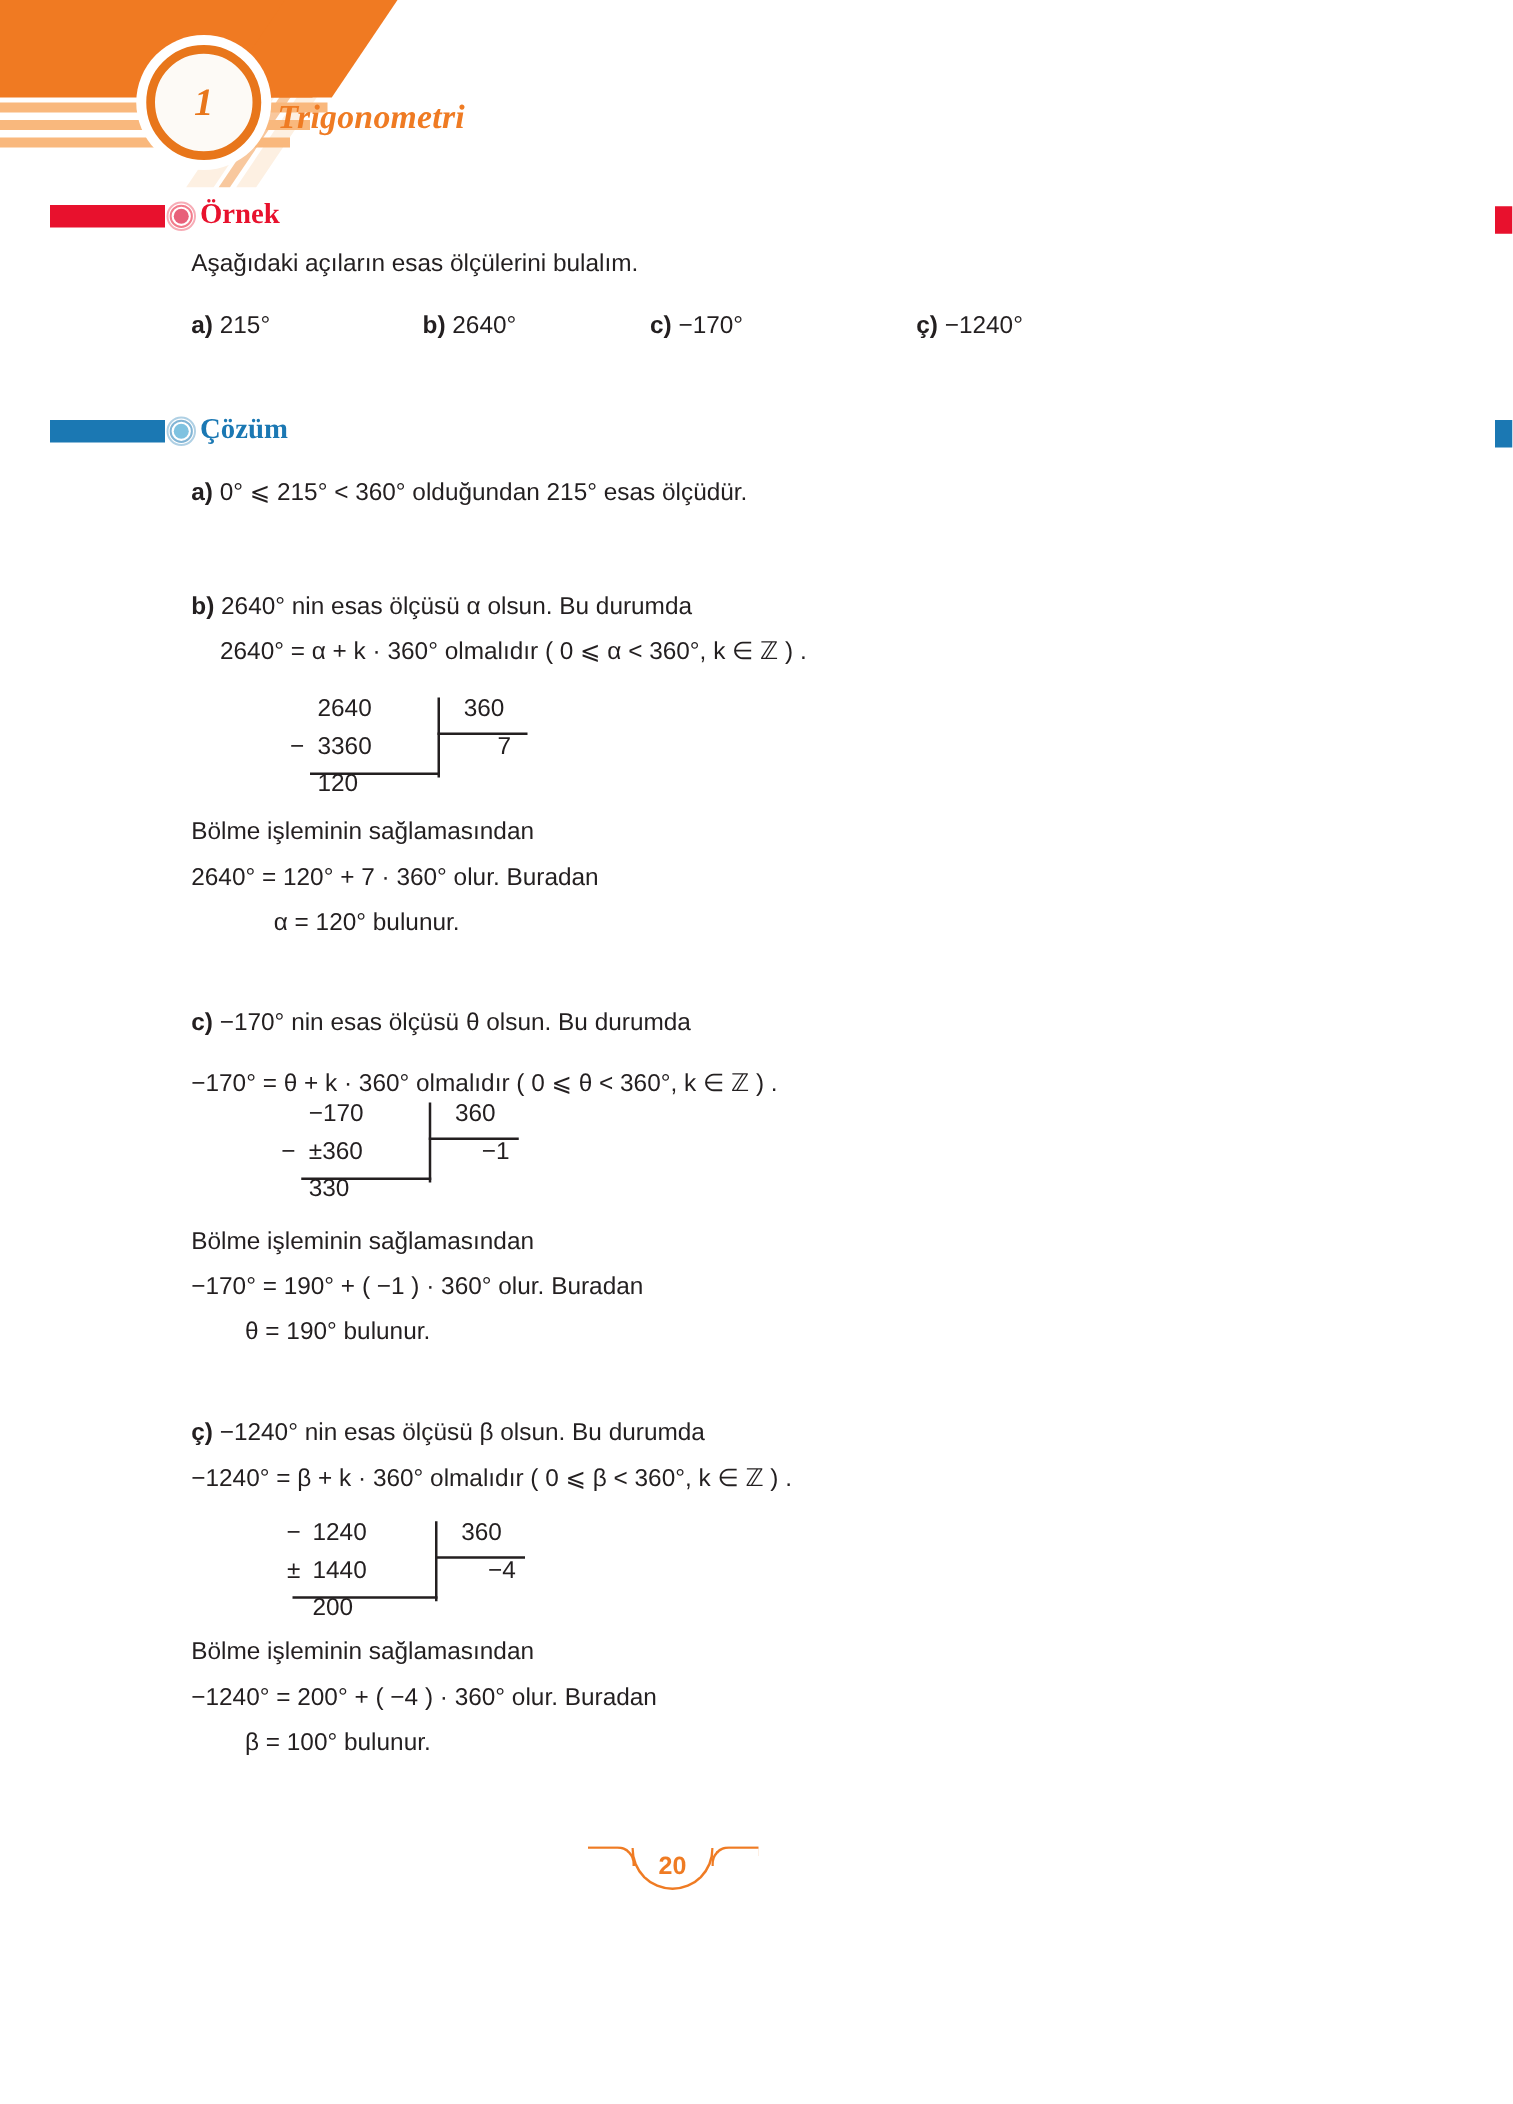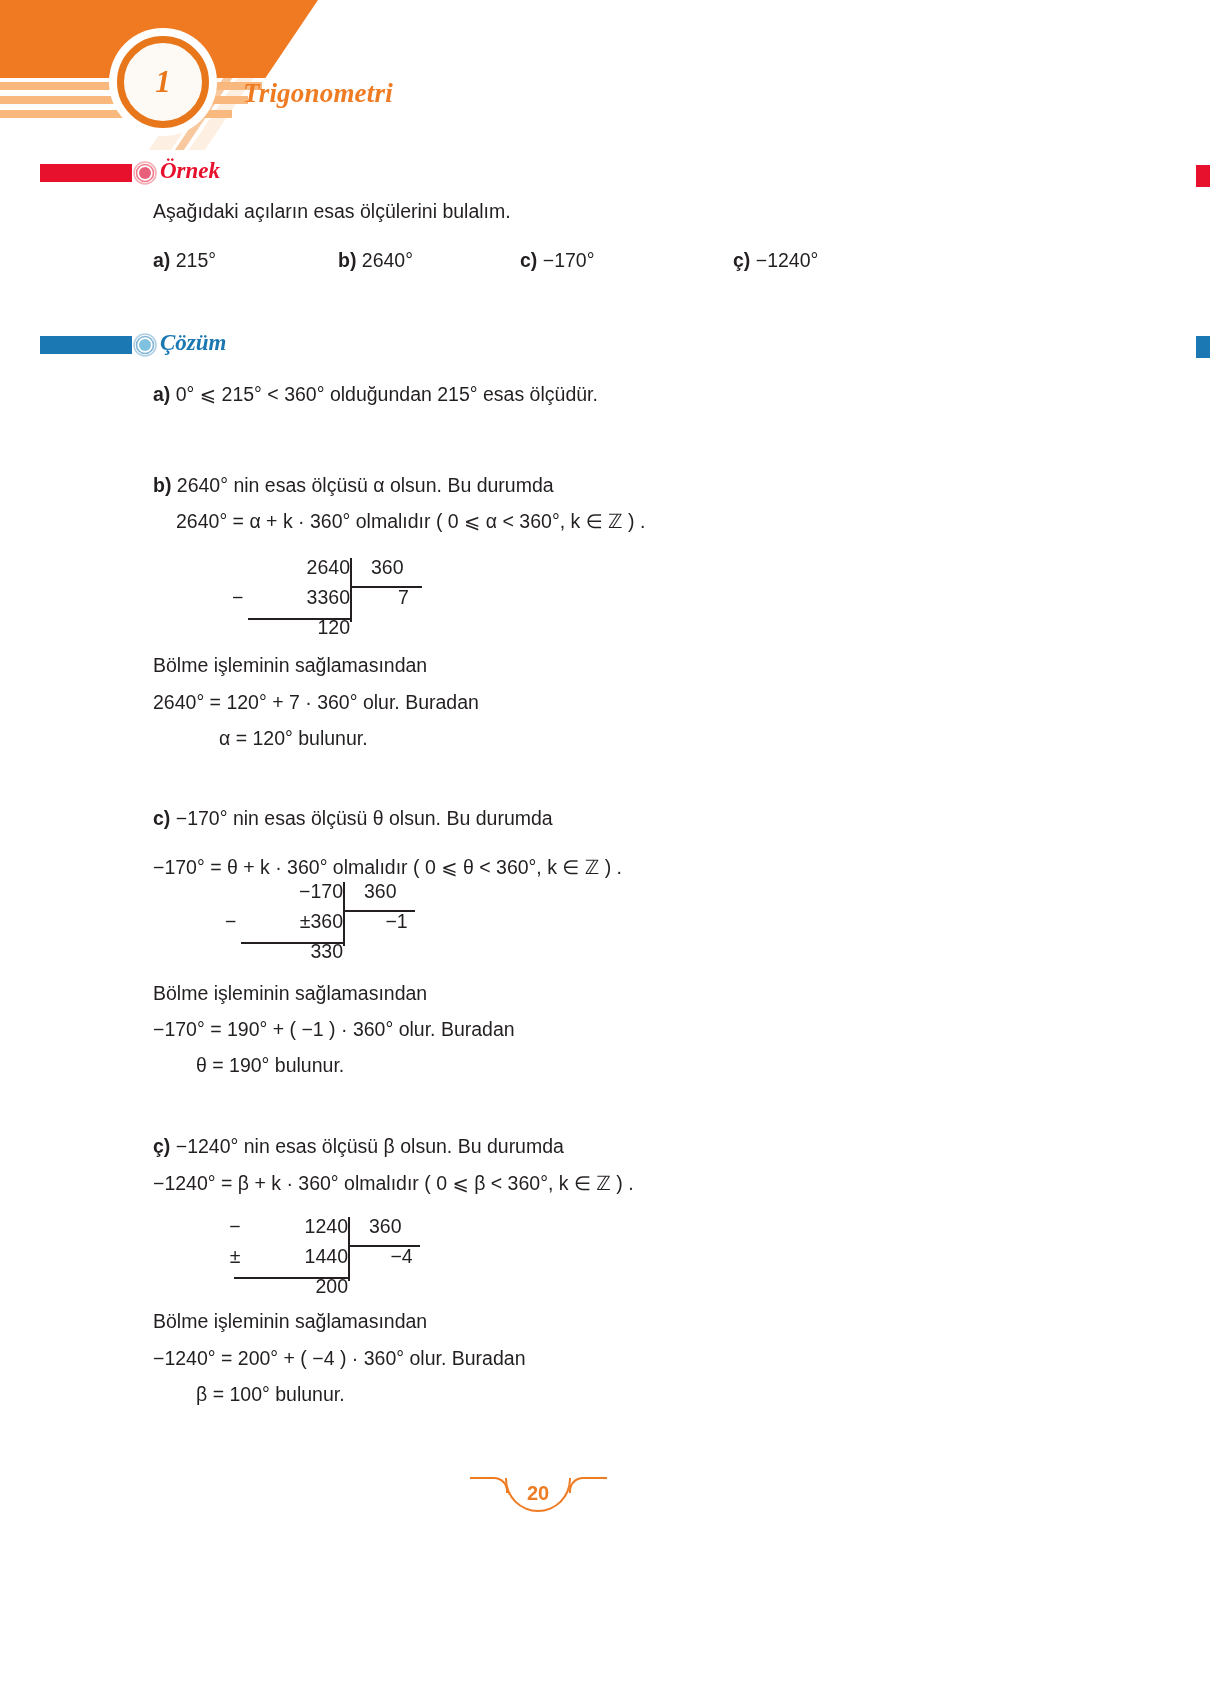--- a/index.html
+++ b/index.html
@@ -43,59 +43,59 @@
   }
   .badge-num{
     position:absolute;left:117px;top:36px;width:92px;height:92px;
     display:flex;align-items:center;justify-content:center;
     font-family:"Liberation Serif", serif;font-style:italic;font-weight:bold;
     font-size:31px;color:#e8761b;
   }
   .chapter-title{
     position:absolute;left:222px;top:78px;
     font-family:"Liberation Serif", serif;font-style:italic;font-weight:bold;
-    font-size:27px;color:#ef7b23;letter-spacing:.2px;margin-left:21px;
+    font-size:27px;color:#ef7b23;letter-spacing:.2px;
   }
 
   
   .side-tab{position:absolute;right:0;width:14px;height:22px;}
   .side-tab.red{top:165px;background:#e8112d;}
   .side-tab.blue{top:336px;background:#1b78b3;}
 
   
   .sec-label{position:absolute;height:26px;}
   .sec-bar{position:absolute;left:0;top:4px;width:92px;height:18px;}
   .sec-bar.red{background:#e8112d;}
   .sec-bar.blue{background:#1b78b3;}
   .sec-icon{position:absolute;left:86px;top:0;width:34px;height:26px;}
   .sec-icon svg{display:block;}
   .sec-text{
     position:absolute;left:120px;top:-2px;
-    font-family:"Liberation Serif", serif;font-style:italic;font-weight:bold;
+    font-family:"Liberation Serif", serif;font-weight:bold;
     font-size:23px;
   }
   .sec-text.red{color:#e8112d;}
   .sec-text.blue{color:#1b78b3;}
 
   
   .line{
     position:absolute;
     font-size:19.5px;
     line-height:26px;
     color:#231f20;
     white-space:nowrap;
   }
   .line b{font-weight:bold;}
 
   
   .division{position:absolute;font-size:19.5px;color:#231f20;}
   .div-grid{position:relative;}
   .d-row{display:flex;align-items:baseline;height:30px;}
   .d-sign{width:22px;text-align:left;}
-  .d-left{width:96px;text-align:right;padding-right:10px;}
+  .d-left{width:96px;text-align:left;padding-right:10px;}
   .d-right{width:76px;text-align:left;padding-left:11px;}
   .vline{
     position:absolute;left:118px;top:2px;width:2px;background:#231f20;
   }
   .hline{
     position:absolute;background:#231f20;height:2px;
   }
 
   
   .footer{position:absolute;left:0;top:1478px;width:1210px;height:60px;}

